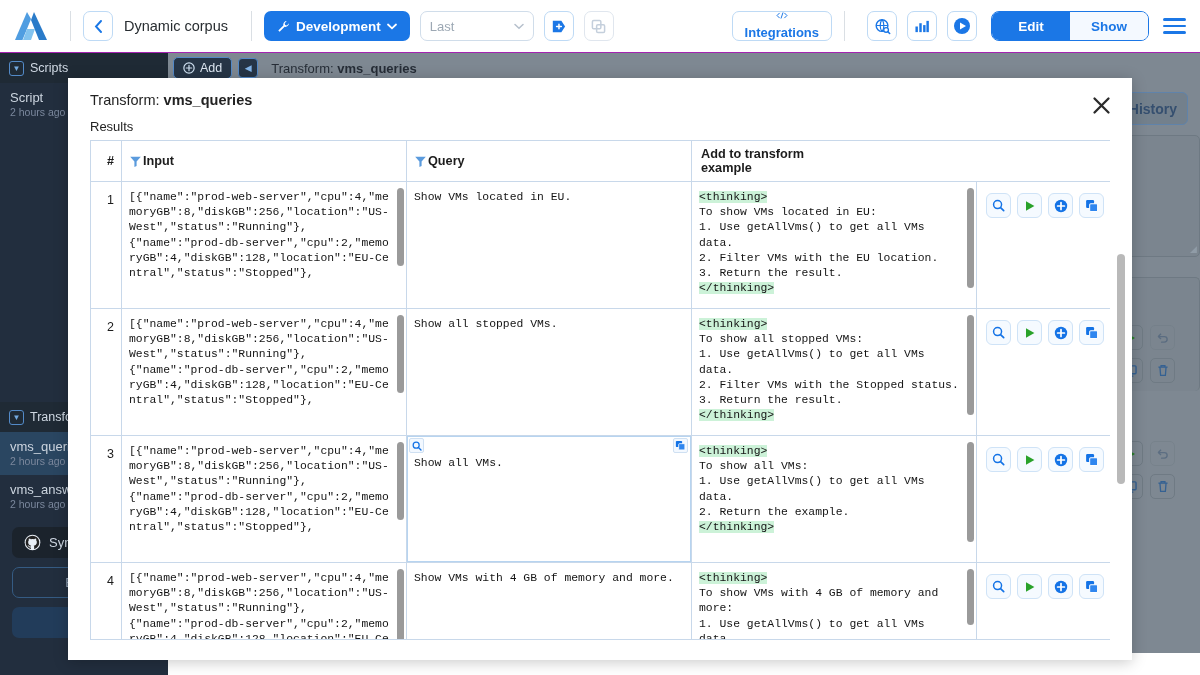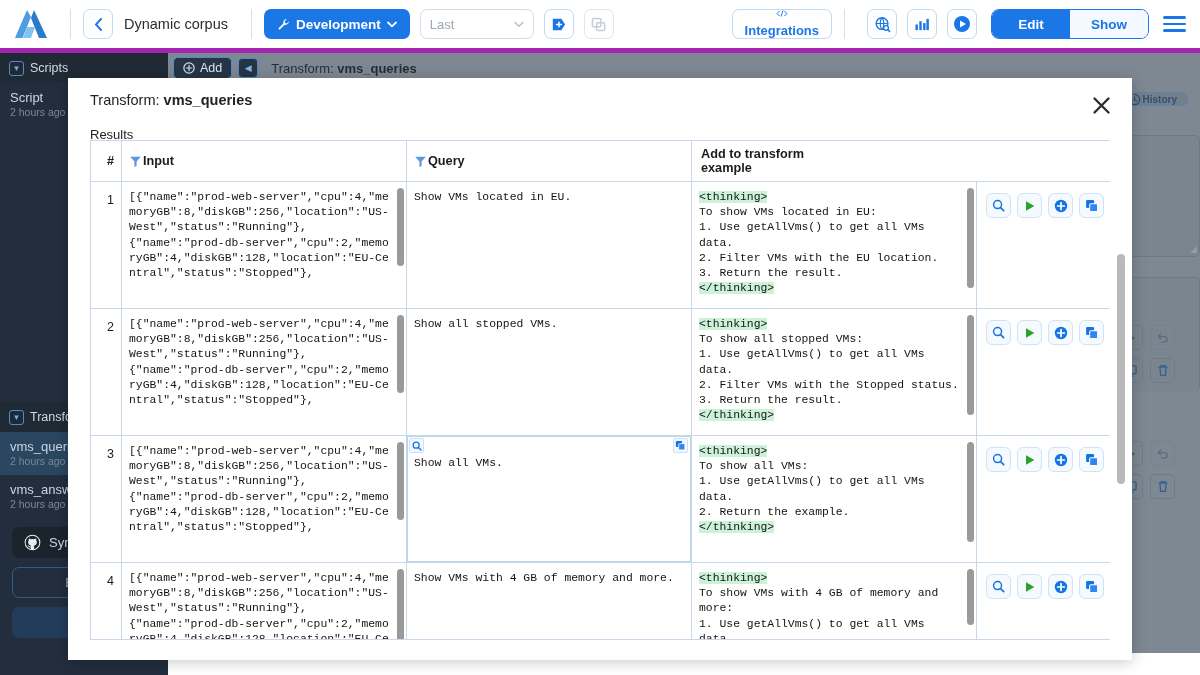--- a/index.html
+++ b/index.html
@@ -8,21 +8,21 @@
     width: 1200px; height: 675px;
     overflow: hidden;
     font-family: "Liberation Sans", sans-serif;
     background: #ffffff;
   }
   #app { position: relative; width: 1200px; height: 675px; overflow: hidden; }
 
   
   .topbar {
     position: absolute; top: 0; left: 0; width: 1200px; height: 53px;
-    background: #ffffff; border-bottom: 5px solid #a21caf;
+    background: #ffffff; border-bottom: 1px solid #a21caf;
     display: flex; align-items: center; padding: 0 14px; gap: 0;
   }
   .logo { width: 34px; height: 30px; display: block; margin-right: 10px; }
   .vsep { width: 1px; height: 30px; background: #d9dee4; margin: 0 12px; }
   .back-btn {
     width: 30px; height: 30px; border: 1px solid #bcd9f5; border-radius: 7px;
     background: #fff; display: flex; align-items: center; justify-content: center;
     color: #1273e6; cursor: pointer;
   }
   .crumb-title { font-size: 14.5px; color: #22272b; margin: 0 11px 0 11px; white-space: nowrap; }
@@ -95,41 +95,41 @@
     color: #dbe5f0; font-size: 12.5px; background: #1f2f40;
   }
   .collapse-box { width: 20px; height: 20px; margin-left: 6px; border: 1px solid #4e86c7;
     border-radius: 4px; display: flex; align-items: center; justify-content: center;
     color: #7fb3e8; font-size: 9px; background: #1f2f40; }
   .strip-title { margin-left: 13px; font-size: 13px; color: #1f2630; }
   .strip-title b { font-weight: 700; }
 
   .canvas { position: absolute; top: 30px; left: 168px; width: 1032px; height: 570px; background: #7a858f; }
   .hist-btn {
-    position: absolute; right: 12px; top: 9px; height: 14px;
+    position: absolute; right: 12px; top: 9px; height: 33px;
     border: 1px solid #5b7fa8; border-radius: 6px; background: #6f7c89;
     display: flex; align-items: center; gap: 2px; padding: 0 10px;
-    color: #2f4a6b; font-size: 10px; font-weight: 600;
+    color: #2f4a6b; font-size: 14px; font-weight: 600;
   }
   .panel-box { position: absolute; border: 1px solid #6a757f; border-radius: 5px; background: #77828c; }
   .ico-btn {
     position: absolute; width: 25px; height: 25px; border: 1px solid #6b7681;
     border-radius: 5px; display: flex; align-items: center; justify-content: center;
   }
   .btm-btn { position: absolute; bottom: 0; height: 22px; border-radius: 5px 5px 0 0; }
 
   
   .overlay { position: absolute; inset: 0; background: rgba(255,255,255,0.03); }
   .modal {
     position: absolute; left: 68px; top: 78px; width: 1064px; height: 582px;
     background: #ffffff; box-shadow: 0 2px 14px rgba(0,0,0,0.22);
   }
   .m-title { position: absolute; left: 22px; top: 14px; font-size: 14.5px; color: #232323; }
   .m-title b { font-weight: 700; }
-  .m-results { position: absolute; left: 22px; top: 41px; font-size: 13px; color: #232323; margin-top: 8px; }
+  .m-results { position: absolute; left: 22px; top: 41px; font-size: 13px; color: #232323; }
   .m-close {
     position: absolute; right: 18px; top: 14px; width: 26px; height: 26px;
     display: flex; align-items: center; justify-content: center; cursor: pointer;
     color: #2b2b2b;
   }
 
   
   .tbl { position: absolute; left: 22px; top: 62px; width: 1020px; height: 500px;
          border: 1px solid #c8d8ea; border-right: none; overflow: hidden; background:#fff; }
   .row { display: flex; border-bottom: 1px solid #c8d8ea; }

